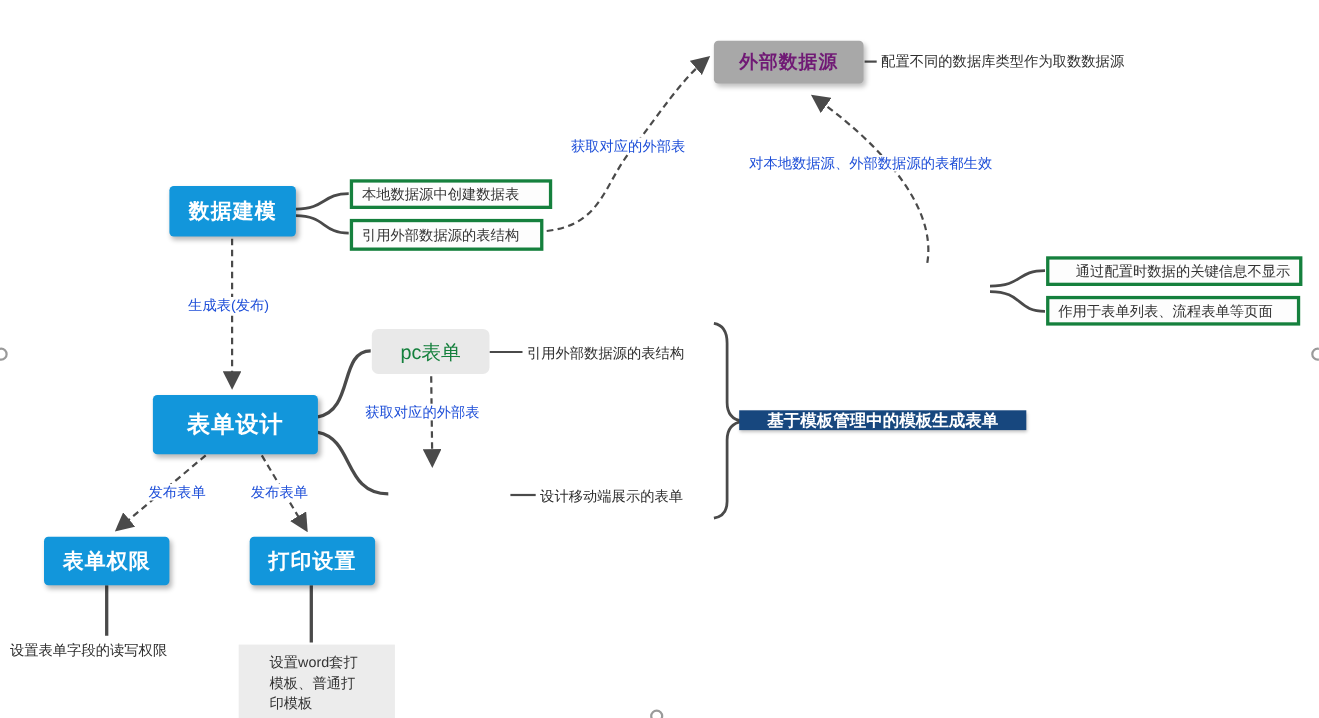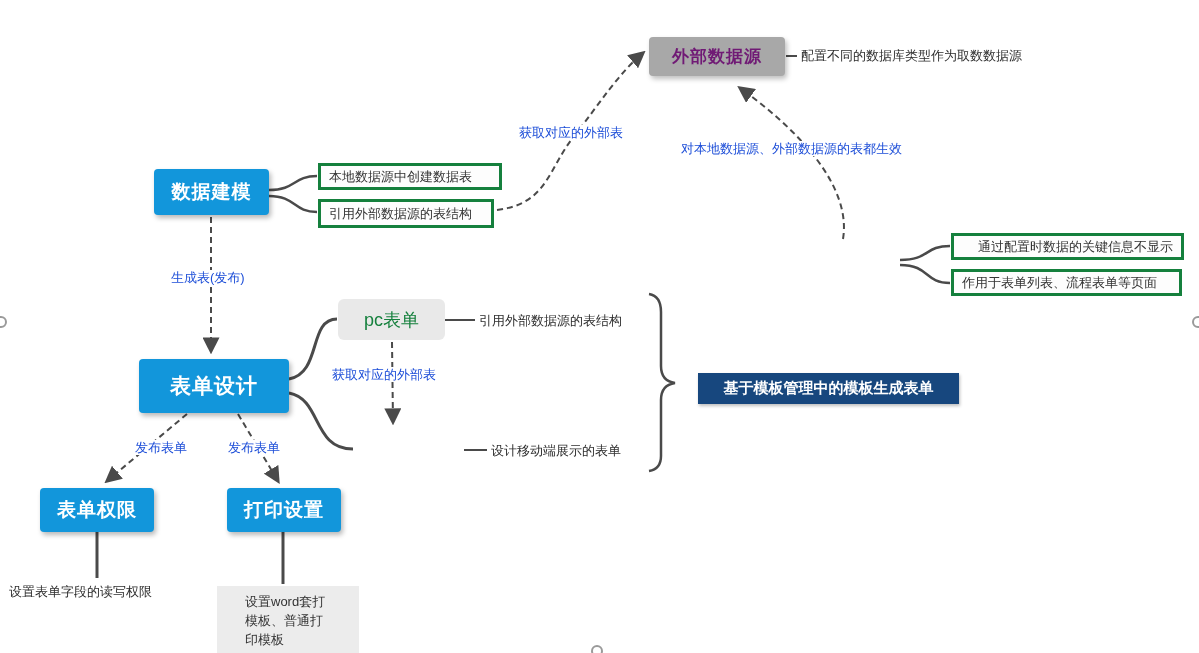--- a/index.html
+++ b/index.html
@@ -123,28 +123,28 @@
 
   <div class="node node-lite" style="left:338px;top:299px;width:107px;height:41px;">pc表单</div>
   <div class="note-plain" style="left:479px;top:312px;">引用外部数据源的表结构</div>
 
   <div class="label-text" style="left:329px;top:366px;">
     <span class="label-bg">获取对应的外部表</span>
   </div>
 
   <div class="note-plain" style="left:491px;top:442px;">设计移动端展示的表单</div>
 
-  <div class="node node-navy" style="left:698px;top:373px;width:261px;height:31px;">基于模板管理中的模板生成表单</div>
+  <div class="node node-navy" style="left:672px;top:373px;width:261px;height:18px;">基于模板管理中的模板生成表单</div>
 
   <div class="label-text" style="left:132px;top:439px;">
     <span class="label-bg">发布表单</span>
   </div>
   <div class="label-text" style="left:225px;top:439px;">
     <span class="label-bg">发布表单</span>
   </div>
 
   <div class="node node-blue" style="left:40px;top:488px;width:114px;height:44px;">表单权限</div>
   <div class="node node-blue" style="left:227px;top:488px;width:114px;height:44px;">打印设置</div>
 
-  <div class="note-plain" style="left:9px;top:583px;">设置表单字段的读写权限</div>
+  <div class="note-plain" style="left:9px;top:583px;font-family:Liberation Mono, monospace;">设置表单字段的读写权限</div>
   <div class="print-note" style="left:217px;top:586px;">设置word套打模板、普通打印模板</div>
 
 </div>
 
 </body></html>

